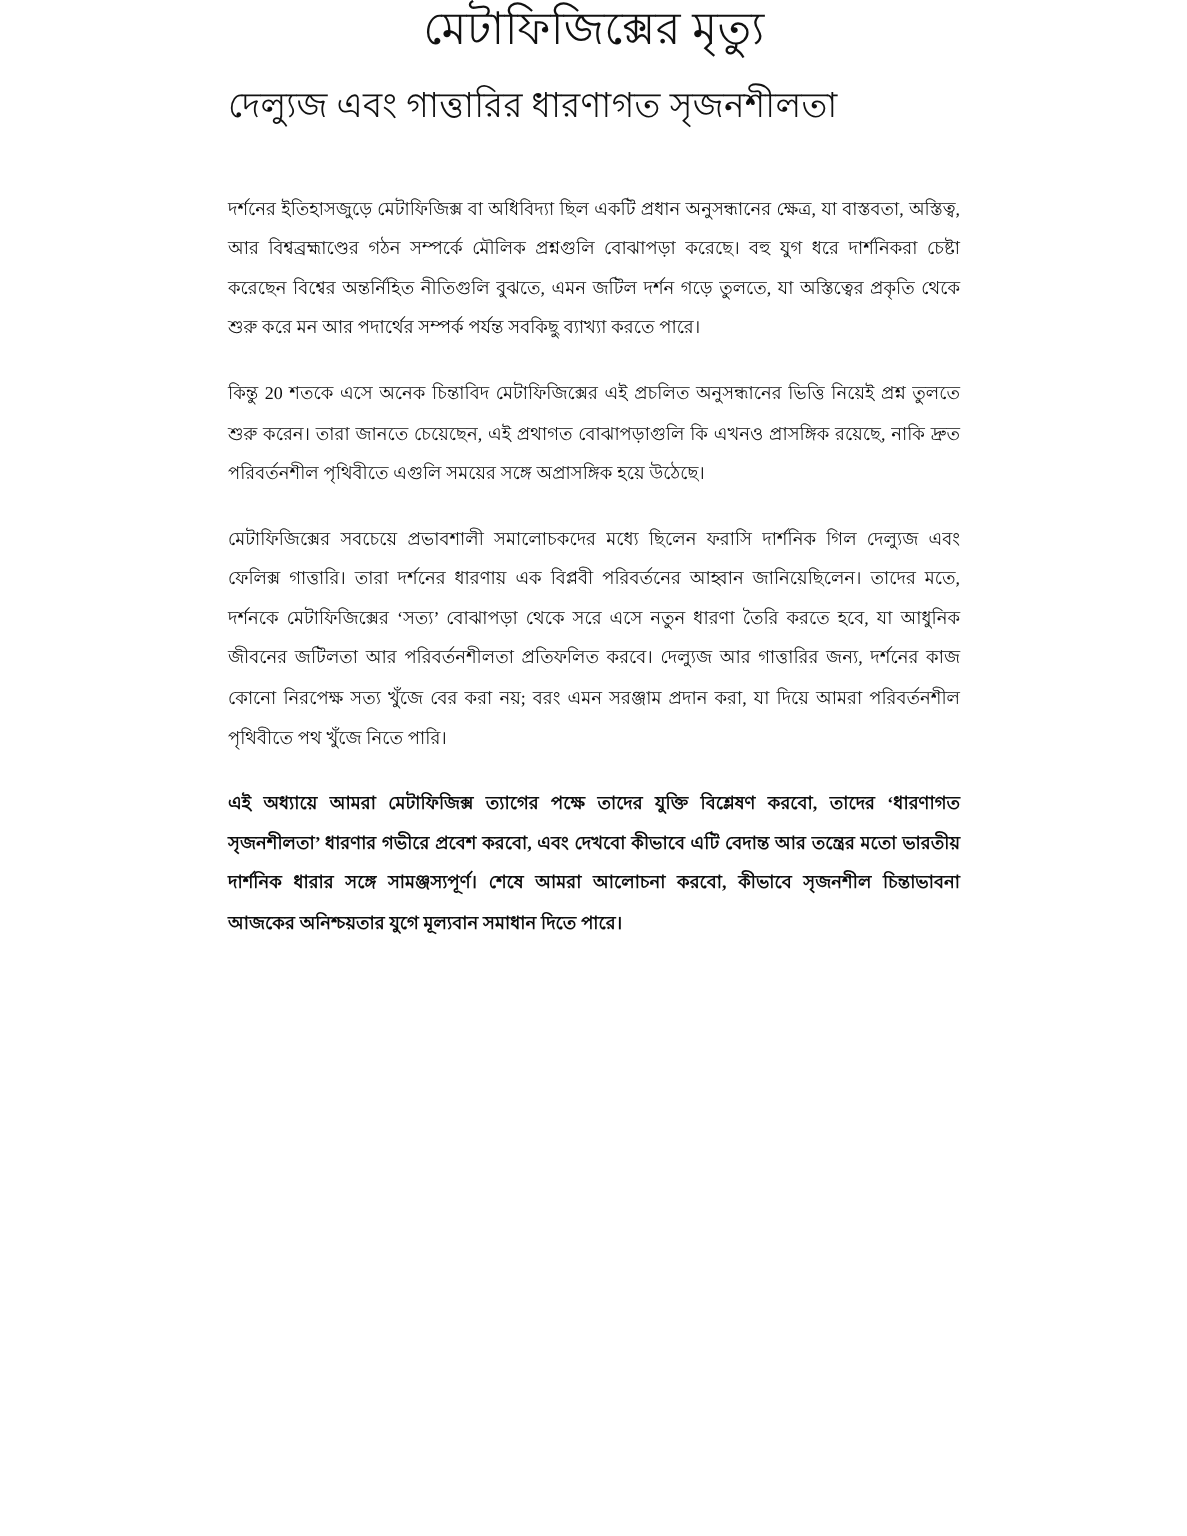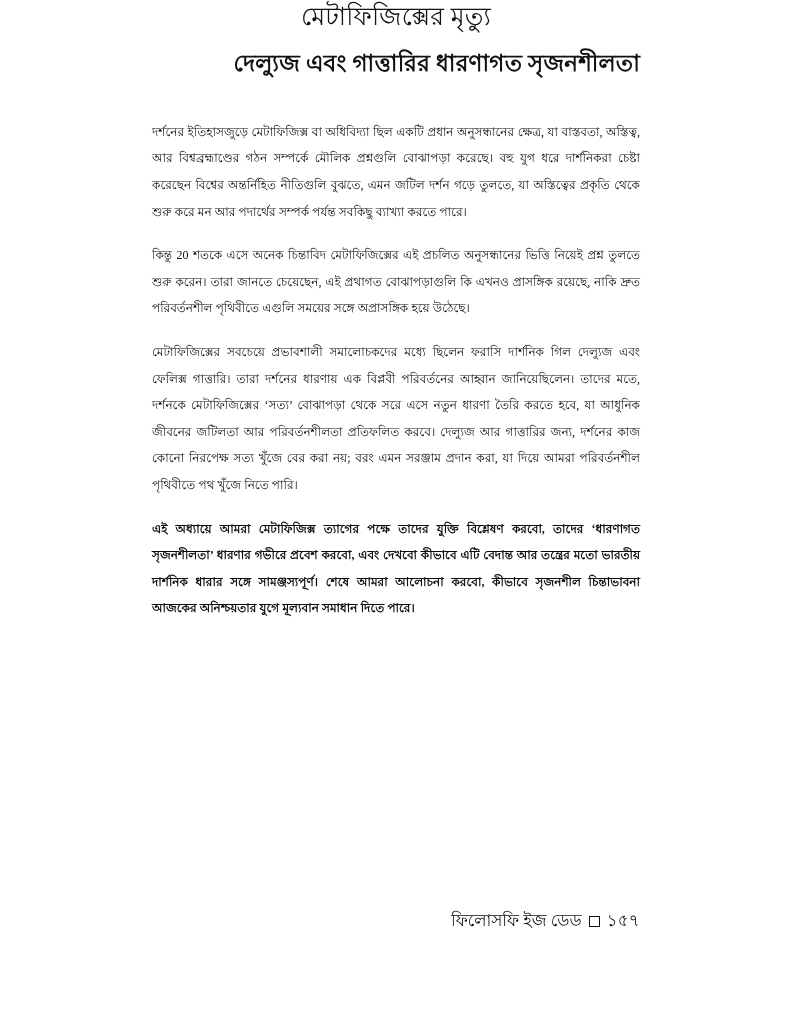--- a/index.html
+++ b/index.html
@@ -37,36 +37,36 @@
 
   .chapter-heading {
     margin: 0;
     padding: 0;
     text-align: center;
   }
 
   .chapter-title {
     margin: 0;
     padding: 0;
-    font-size: 25px;
+    font-size: 30px;
     font-weight: 400;
     line-height: 1.35;
     letter-spacing: 0.2px;
     text-align: center;
     color: #111111;
   }
 
   .chapter-subtitle {
     margin: 14px 0 0 0;
     padding: 0;
     font-size: 23px;
-    font-weight: 700;
+    font-weight: 400;
     line-height: 1.35;
     letter-spacing: 0.2px;
-    text-align: right;
+    text-align: left;
     color: #111111;
   }
 
   .body-block {
     margin-top: 40px;
   }
 
   p.para {
     margin: 0 0 17px 0;
     padding: 0;
@@ -123,17 +123,14 @@
 
     <div class="body-block">
       <p class="para">দর্শনের ইতিহাসজুড়ে মেটাফিজিক্স বা অধিবিদ্যা ছিল একটি প্রধান অনুসন্ধানের ক্ষেত্র, যা বাস্তবতা, অস্তিত্ব, আর বিশ্বব্রহ্মাণ্ডের গঠন সম্পর্কে মৌলিক প্রশ্নগুলি বোঝাপড়া করেছে। বহু যুগ ধরে দার্শনিকরা চেষ্টা করেছেন বিশ্বের অন্তর্নিহিত নীতিগুলি বুঝতে, এমন জটিল দর্শন গড়ে তুলতে, যা অস্তিত্বের প্রকৃতি থেকে শুরু করে মন আর পদার্থের সম্পর্ক পর্যন্ত সবকিছু ব্যাখ্যা করতে পারে।</p>
       <p class="para">কিন্তু 20 শতকে এসে অনেক চিন্তাবিদ মেটাফিজিক্সের এই প্রচলিত অনুসন্ধানের ভিত্তি নিয়েই প্রশ্ন তুলতে শুরু করেন। তারা জানতে চেয়েছেন, এই প্রথাগত বোঝাপড়াগুলি কি এখনও প্রাসঙ্গিক রয়েছে, নাকি দ্রুত পরিবর্তনশীল পৃথিবীতে এগুলি সময়ের সঙ্গে অপ্রাসঙ্গিক হয়ে উঠেছে।</p>
       <p class="para">মেটাফিজিক্সের সবচেয়ে প্রভাবশালী সমালোচকদের মধ্যে ছিলেন ফরাসি দার্শনিক গিল দেল্যুজ এবং ফেলিক্স গাত্তারি। তারা দর্শনের ধারণায় এক বিপ্লবী পরিবর্তনের আহ্বান জানিয়েছিলেন। তাদের মতে, দর্শনকে মেটাফিজিক্সের ‘সত্য’ বোঝাপড়া থেকে সরে এসে নতুন ধারণা তৈরি করতে হবে, যা আধুনিক জীবনের জটিলতা আর পরিবর্তনশীলতা প্রতিফলিত করবে। দেল্যুজ আর গাত্তারির জন্য, দর্শনের কাজ কোনো নিরপেক্ষ সত্য খুঁজে বের করা নয়; বরং এমন সরঞ্জাম প্রদান করা, যা দিয়ে আমরা পরিবর্তনশীল পৃথিবীতে পথ খুঁজে নিতে পারি।</p>
       <p class="para">এই অধ্যায়ে আমরা মেটাফিজিক্স ত্যাগের পক্ষে তাদের যুক্তি বিশ্লেষণ করবো, তাদের ‘ধারণাগত সৃজনশীলতা’ ধারণার গভীরে প্রবেশ করবো, এবং দেখবো কীভাবে এটি বেদান্ত আর তন্ত্রের মতো ভারতীয় দার্শনিক ধারার সঙ্গে সামঞ্জস্যপূর্ণ। শেষে আমরা আলোচনা করবো, কীভাবে সৃজনশীল চিন্তাভাবনা আজকের অনিশ্চয়তার যুগে মূল্যবান সমাধান দিতে পারে।</p>
     </div>
 
   </div>
 
-  <div class="footer">
-    <span>ফিলোসফি ইজ ডেড</span><span class="sep"></span><span class="page-num">১৫৭</span>
-  </div>
 
 </div>
 
 </body></html>

